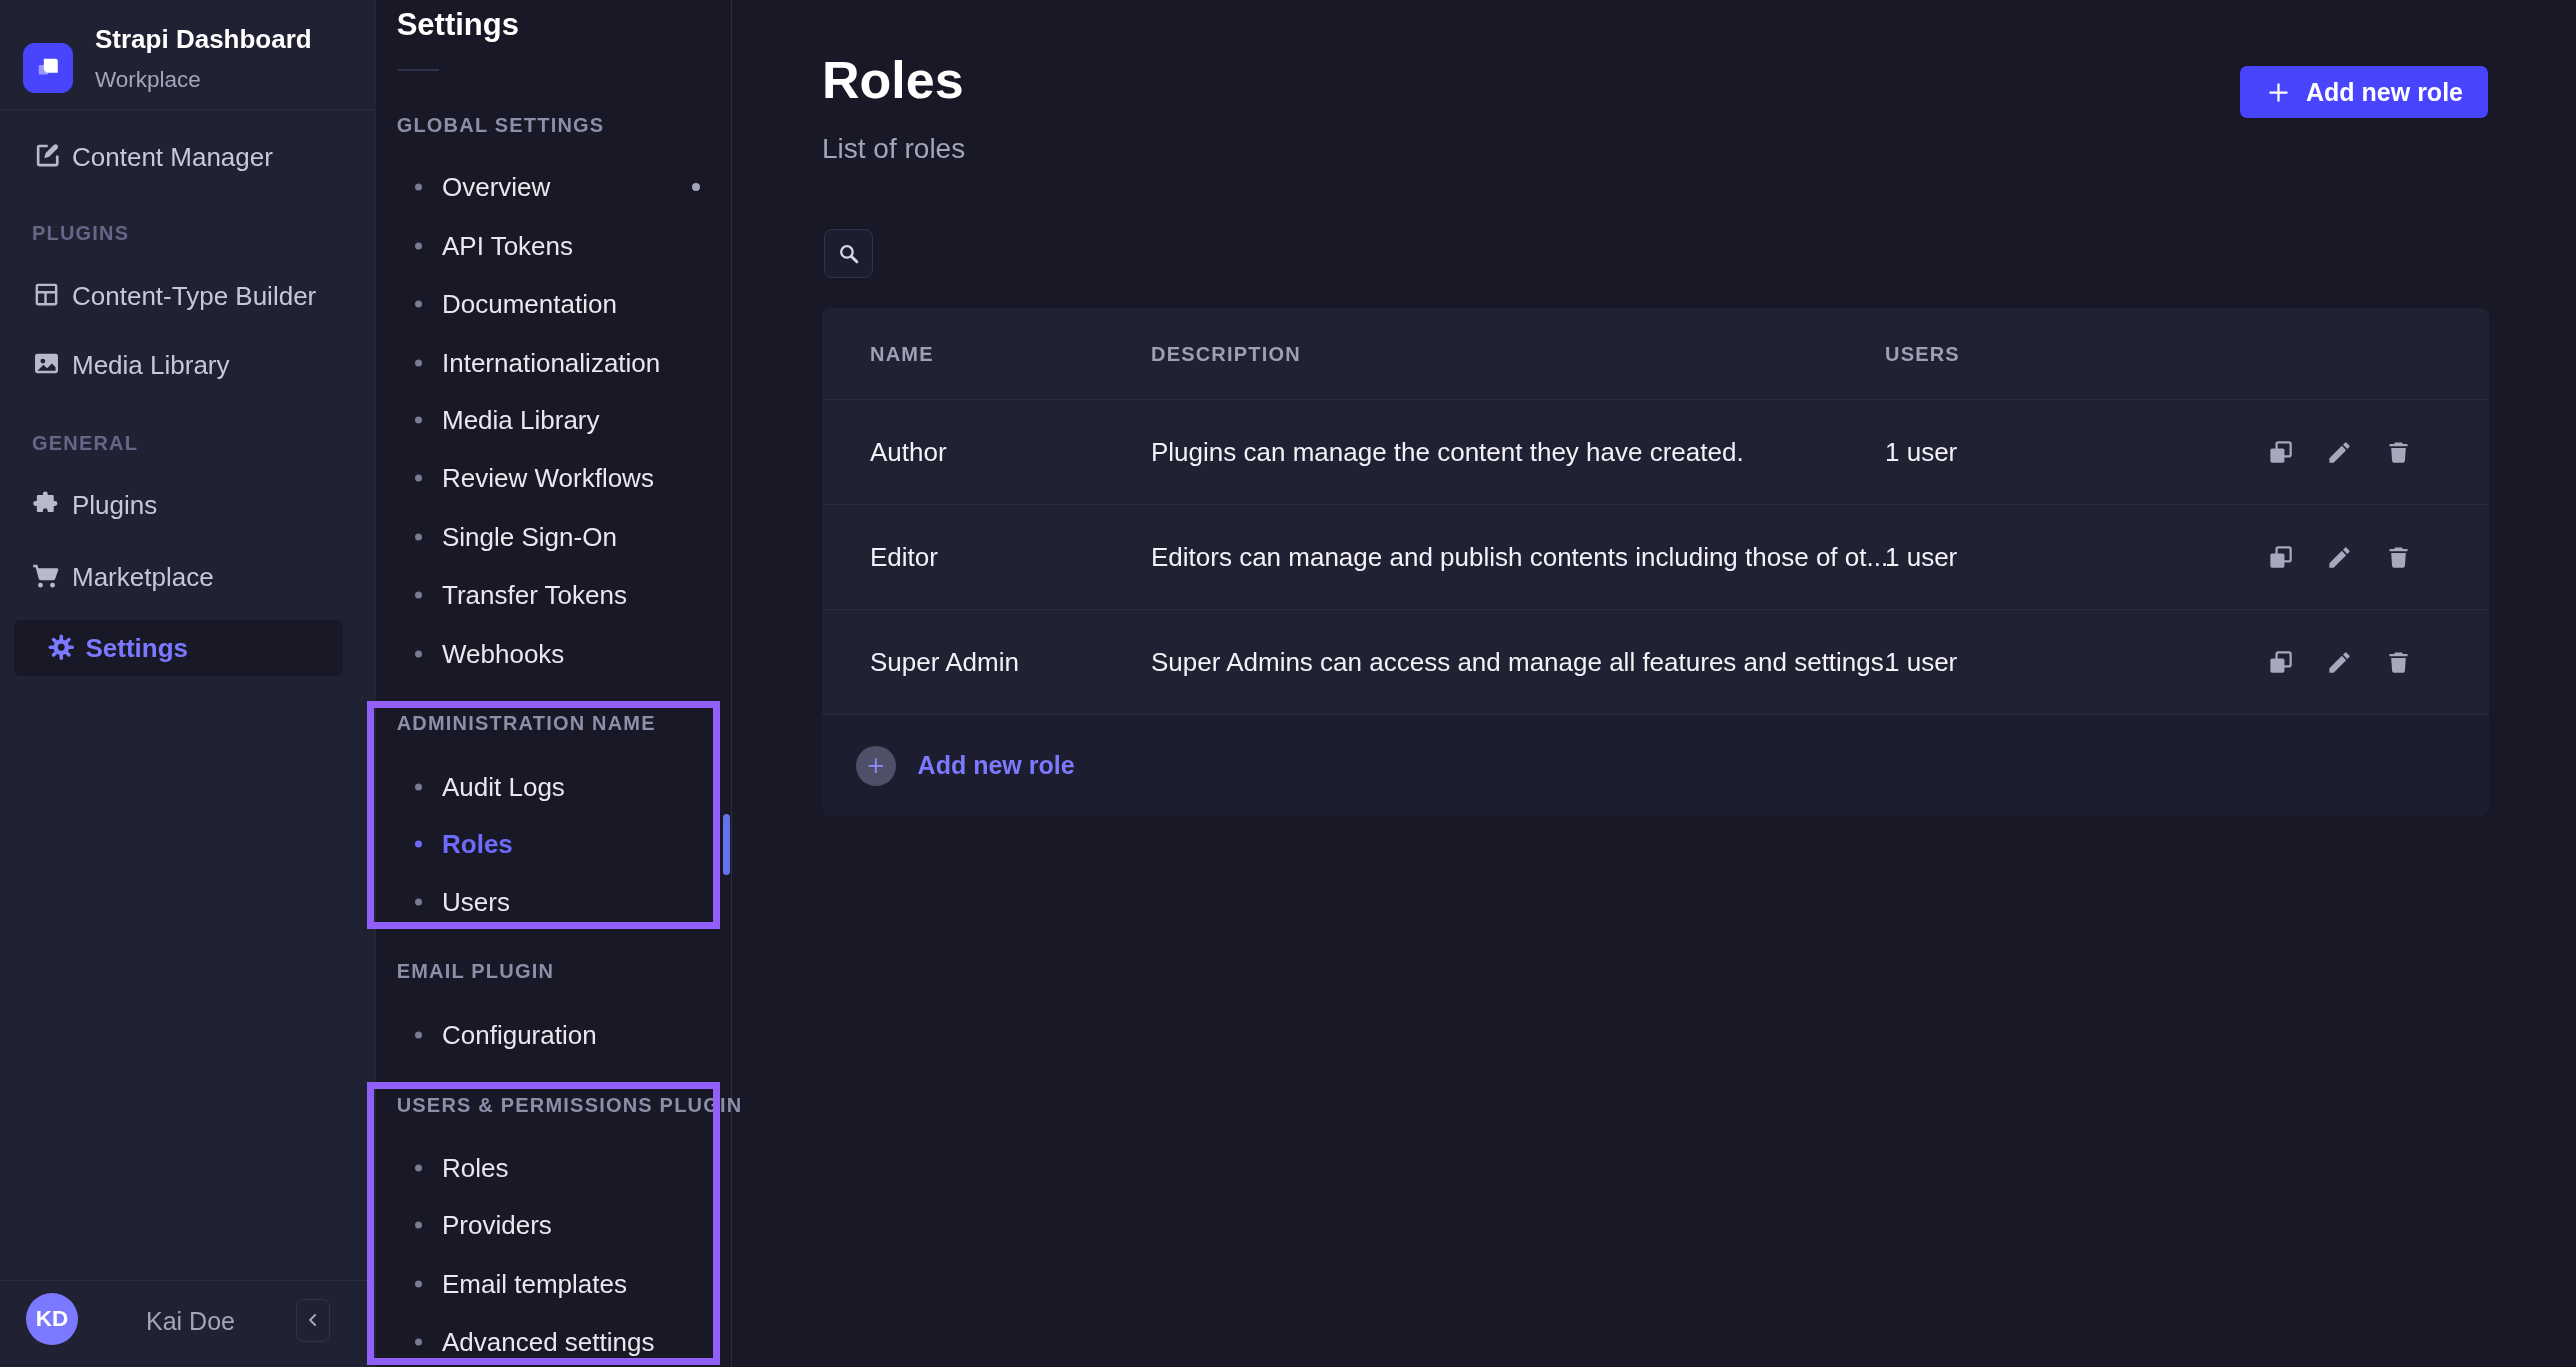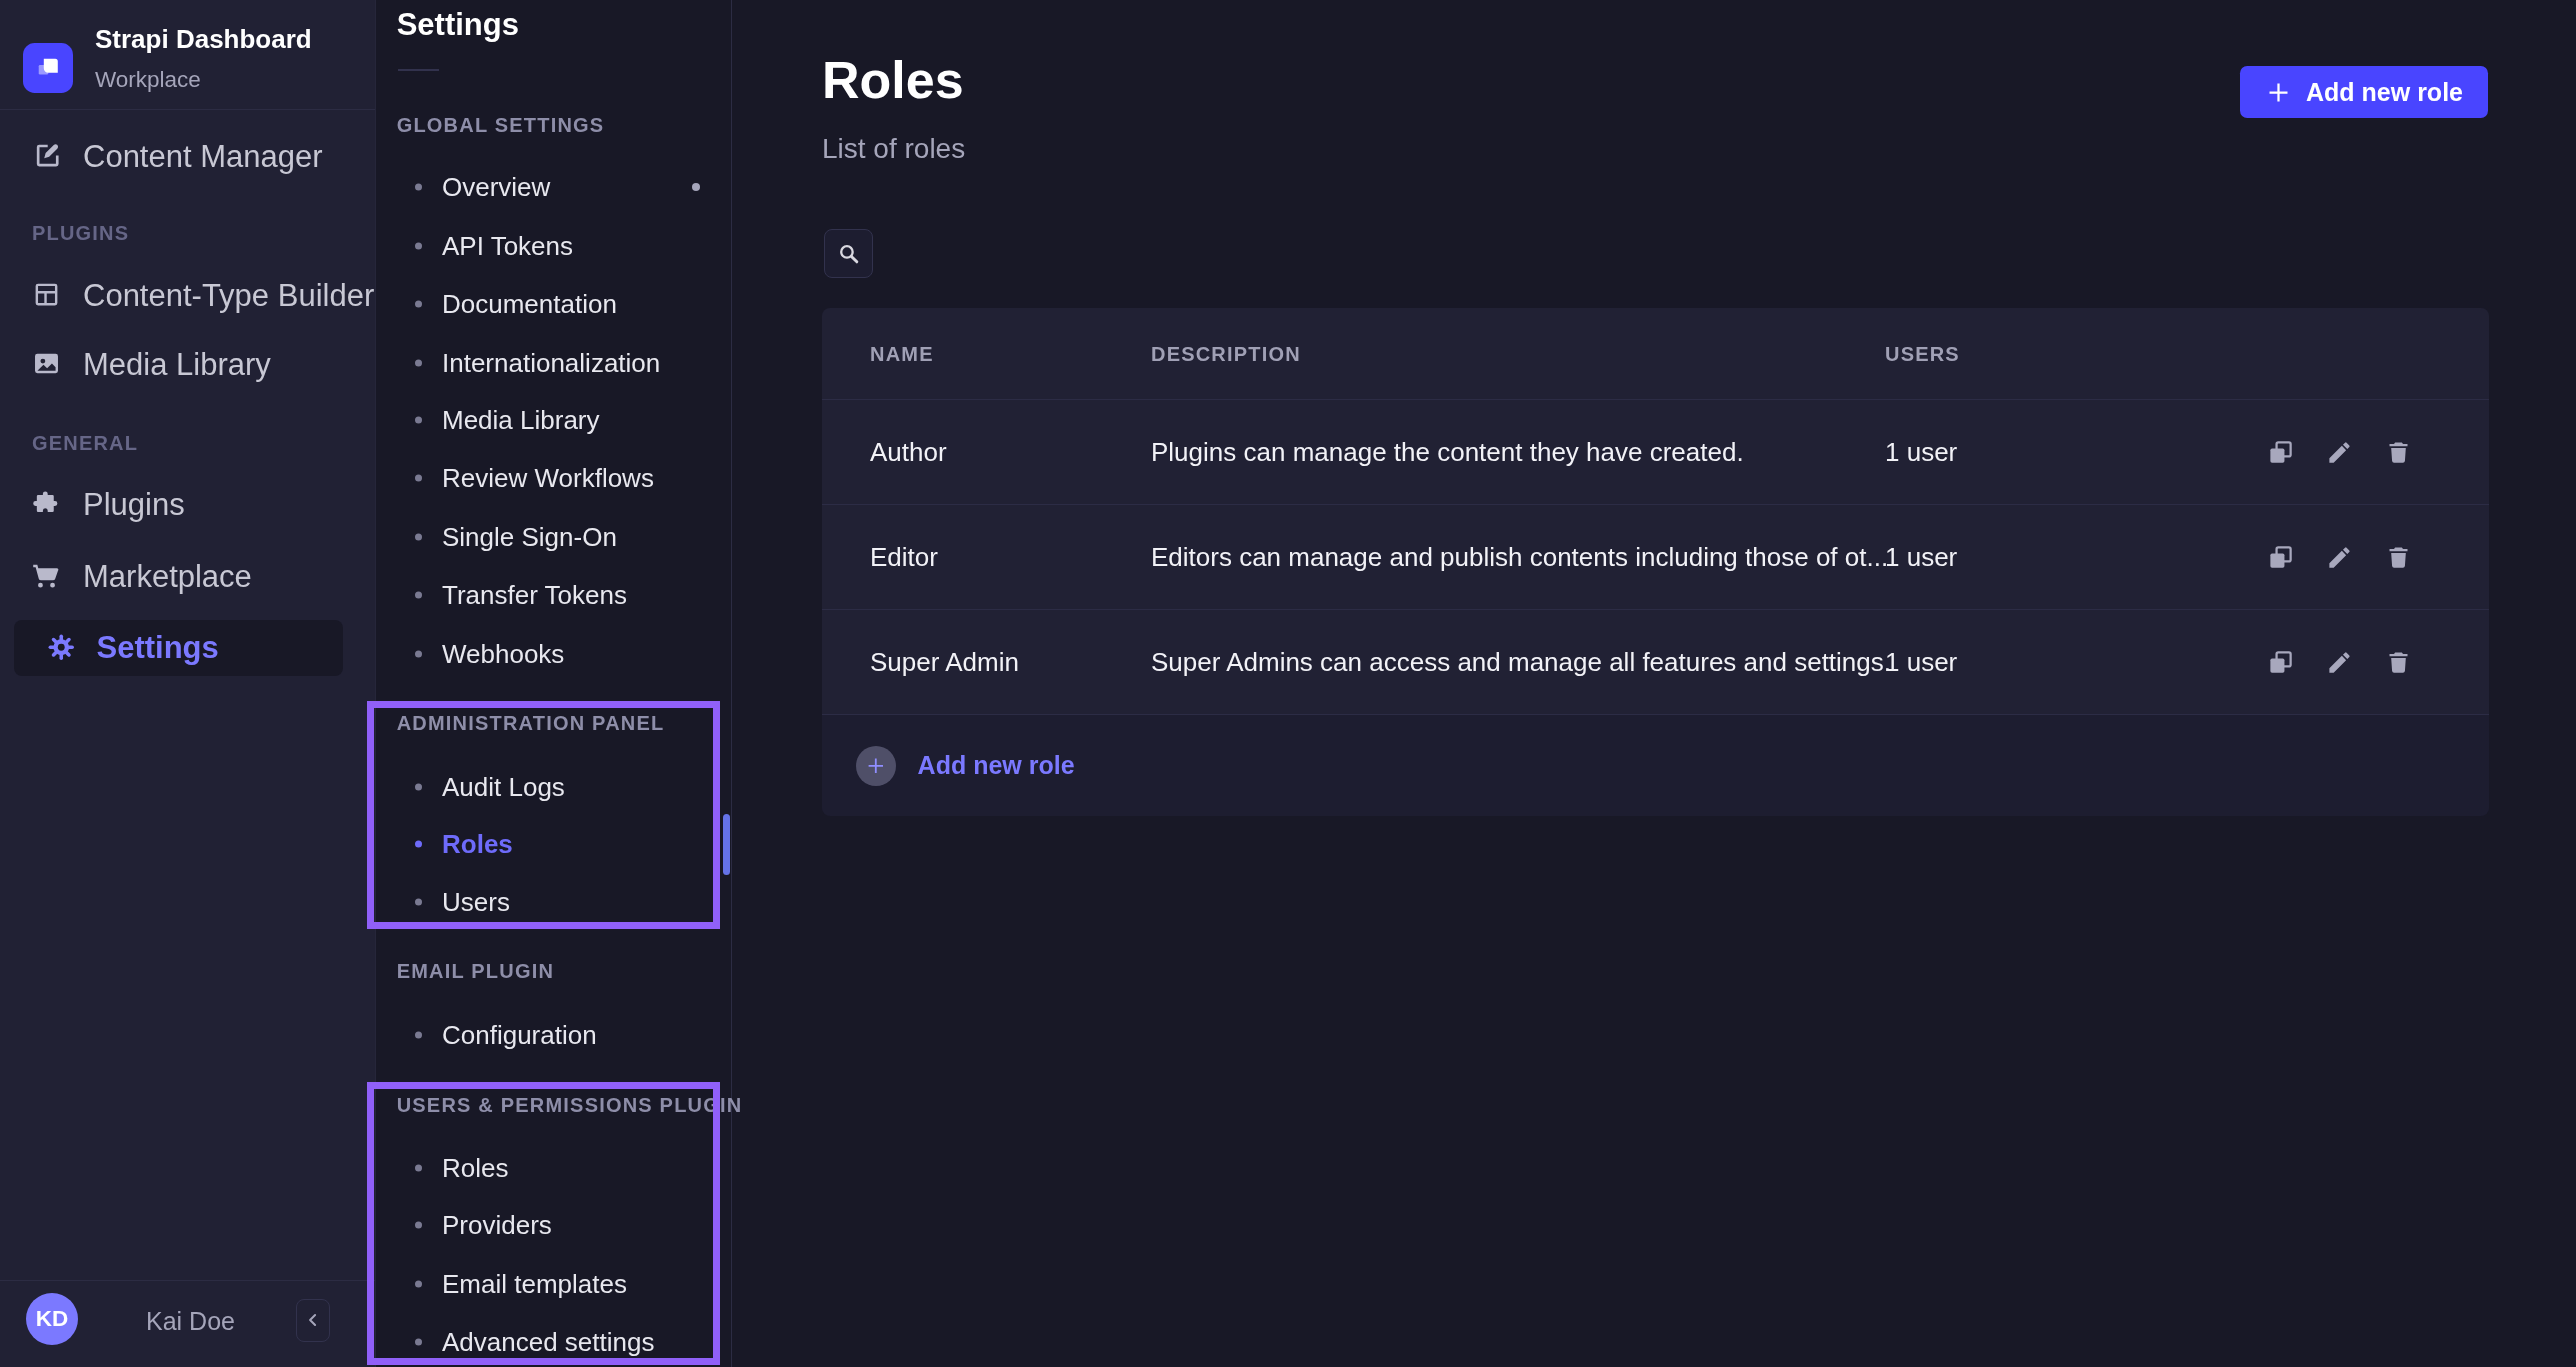--- a/index.html
+++ b/index.html
@@ -9,21 +9,21 @@
 
   
   .leftnav{position:absolute;left:0;top:0;width:375px;height:1368px;background:#212134;}
   .brand{position:absolute;left:23.4px;top:25px;display:flex;gap:21.6px;align-items:flex-end;}
   .logo{width:50px;height:50px;border-radius:11.7px;background:#4945ff;display:flex;align-items:center;justify-content:center;}
   .brand-title{font-size:26px;font-weight:bold;color:#ffffff;line-height:1.15;}
   .brand-sub{font-size:22.5px;color:#a5a5ba;margin-top:12px;}
   .hdiv{position:absolute;left:0;right:0;height:0.9px;background:#2c2c43;}
   .lnav-row{position:absolute;left:0;width:100%;height:40px;}
   .lnav-row .ic{position:absolute;left:32px;top:50%;transform:translateY(-50%);width:32px;height:32px;color:#b9b9cb;}
-  .lnav-row .lbl{position:absolute;left:83px;top:50%;transform:translateY(-50%);font-size:31px;color:#c8c8d4;white-space:nowrap;}
+  .lnav-row .lbl{position:absolute;left:72px;top:50%;transform:translateY(-50%);font-size:26px;color:#c8c8d4;white-space:nowrap;}
   .lnav-label{position:absolute;left:32px;font-size:20px;font-weight:bold;letter-spacing:1.2px;color:#666687;}
   .lnav-active{position:absolute;left:13.5px;width:329px;height:56px;border-radius:8px;background:#181826;}
   .lnav-active .ic{color:#7b79ff;}
   .lnav-active .lbl{color:#7b79ff;font-weight:bold;}
   .user-area{position:absolute;left:0;bottom:4px;width:100%;height:87px;}
   .avatar{position:absolute;left:26px;top:16px;width:52px;height:52px;border-radius:50%;background:#7b79ff;
           display:flex;align-items:center;justify-content:center;font-size:22.5px;font-weight:bold;color:#fff;}
   .user-name{position:absolute;left:146px;top:50%;transform:translateY(-50%);font-size:25px;color:#a5a5ba;}
   .collapse-btn{position:absolute;left:296px;top:21.6px;width:34px;height:43px;border:0.9px solid #32324d;border-radius:8px;
           display:flex;align-items:center;justify-content:center;color:#a5a5ba;background:transparent;}
@@ -205,21 +205,21 @@
   </div>
   <div class="snav-row" style="top:577px">
     <span class="bullet"></span>
     <span class="lbl">Transfer Tokens</span>
   </div>
   <div class="snav-row" style="top:636px">
     <span class="bullet"></span>
     <span class="lbl">Webhooks</span>
   </div>
 
-  <div class="group-label" style="top:712px">ADMINISTRATION PANEL</div>
+  <div class="group-label" style="top:712px">ADMINISTRATION NAME</div>
   <div class="snav-row" style="top:769px">
     <span class="bullet"></span>
     <span class="lbl">Audit Logs</span>
   </div>
   <div class="snav-row active" style="top:826px">
     <span class="bullet"></span>
     <span class="lbl">Roles</span>
   </div>
   <div class="snav-row" style="top:884px">
     <span class="bullet"></span>

